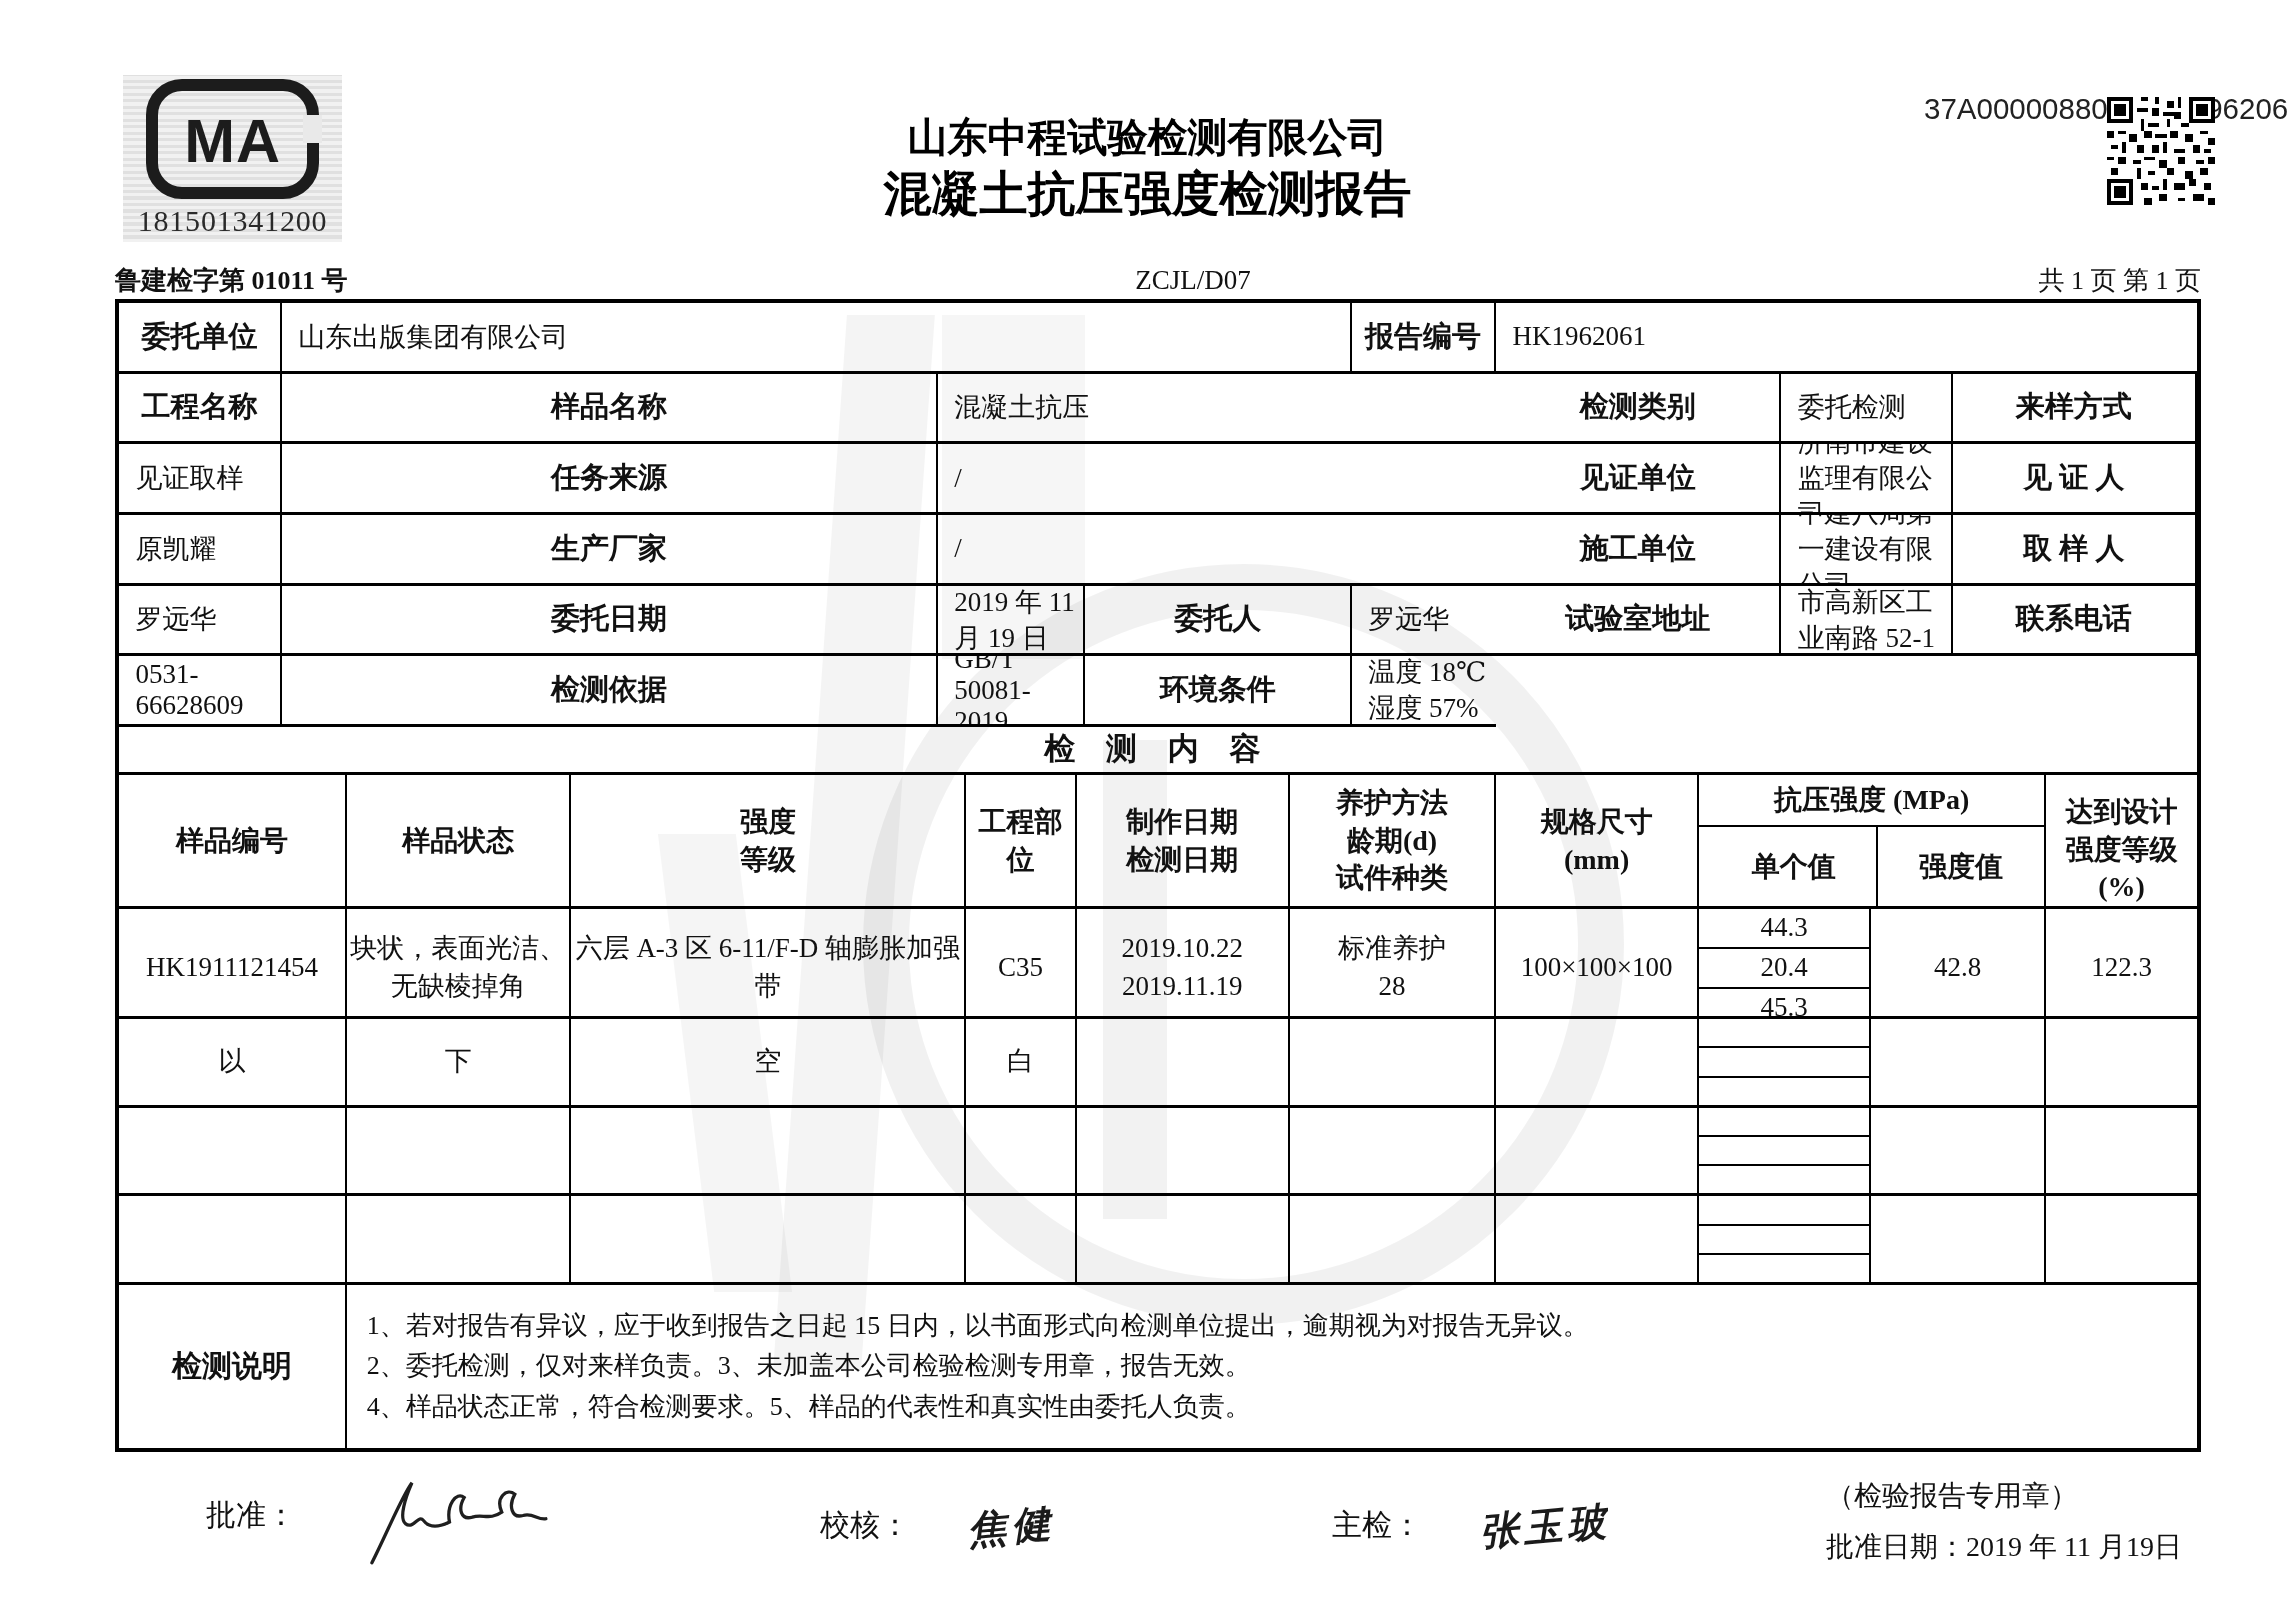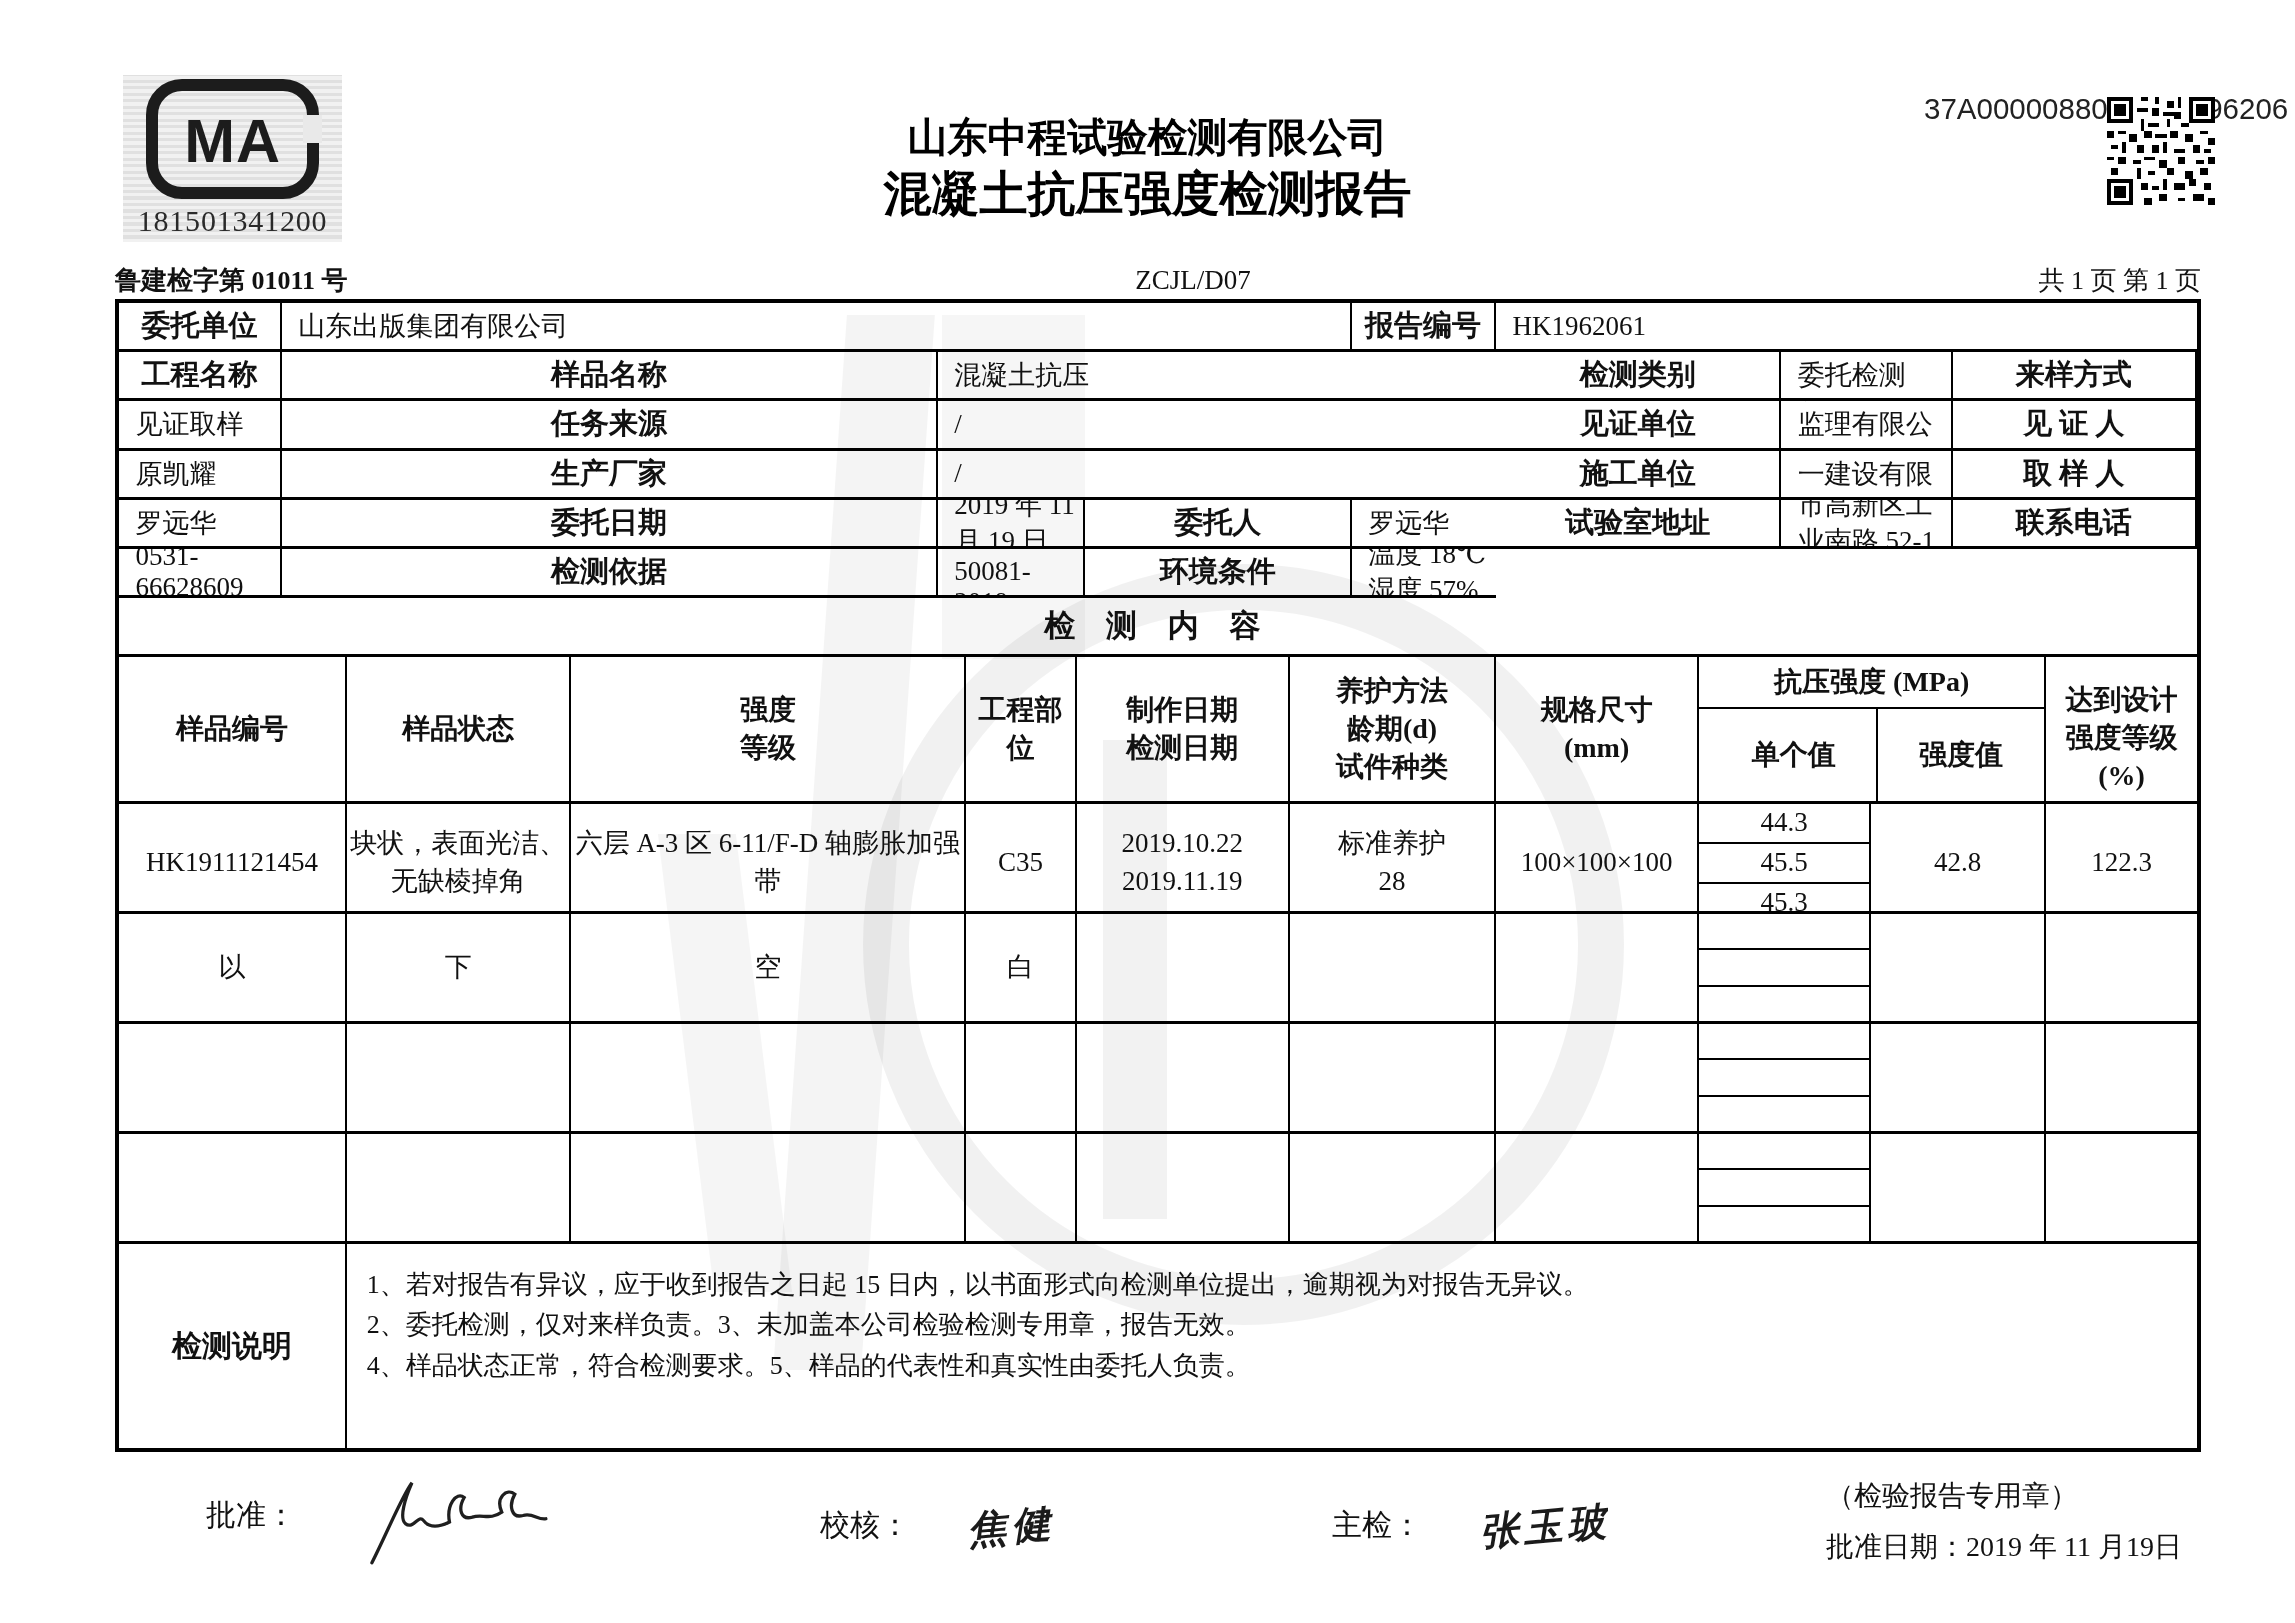--- a/index.html
+++ b/index.html
@@ -47,21 +47,21 @@
   .subhead { position:absolute; left:115px; top:263px; width:2086px; display:flex;
     align-items:baseline; font-size:26px; }
   .subhead .l { font-weight:bold; }
   .subhead .m { flex:1; text-align:center; font-size:27px; }
   .subhead .r { font-size:26px; }
 
   
   .frame { position:absolute; left:115px; top:299px; width:2086px; height:1153px;
     border:4.9px solid #000; display:flex; flex-direction:column; }
 
-  .info { height:295px; display:grid;
+  .info { height:424px; display:grid;
     grid-template-columns:200fr 805fr 181fr 327fr 177fr 350fr 210fr 300fr;
     grid-auto-rows:1fr; }
   .cell { border-right:2.5px solid #000; border-bottom:3.3px solid #000;
     display:flex; align-items:center; justify-content:center; overflow:hidden; }
   .cell.nr { border-right:none; }
   .lab { font-weight:bold; font-size:29px; text-align:center; }
   .val { justify-content:flex-start; padding-left:16.4px; font-size:27px; }
   .s3 { grid-column:span 3; }
 
   .banner { height:59px; border-bottom:3.3px solid #000; display:flex;
@@ -289,21 +289,21 @@
 无缺棱掉角</div>
       <div class="dc">六层 A-3 区 6-11/F-D 轴膨胀加强带</div>
       <div class="dc">C35</div>
       <div class="dc pre">2019.10.22
 2019.11.19</div>
       <div class="dc pre">标准养护
 28</div>
       <div class="dc">100×100×100</div>
       <div class="dc singles">
         <div class="sg">44.3</div>
-        <div class="sg">45.5</div>
+        <div class="sg">20.4</div>
         <div class="sg">45.3</div>
       </div>
       <div class="dc">42.8</div>
       <div class="dc nr">122.3</div>
     </div>
 
     <div class="drow">
       <div class="dc">以</div>
       <div class="dc">下</div>
       <div class="dc">空</div>

